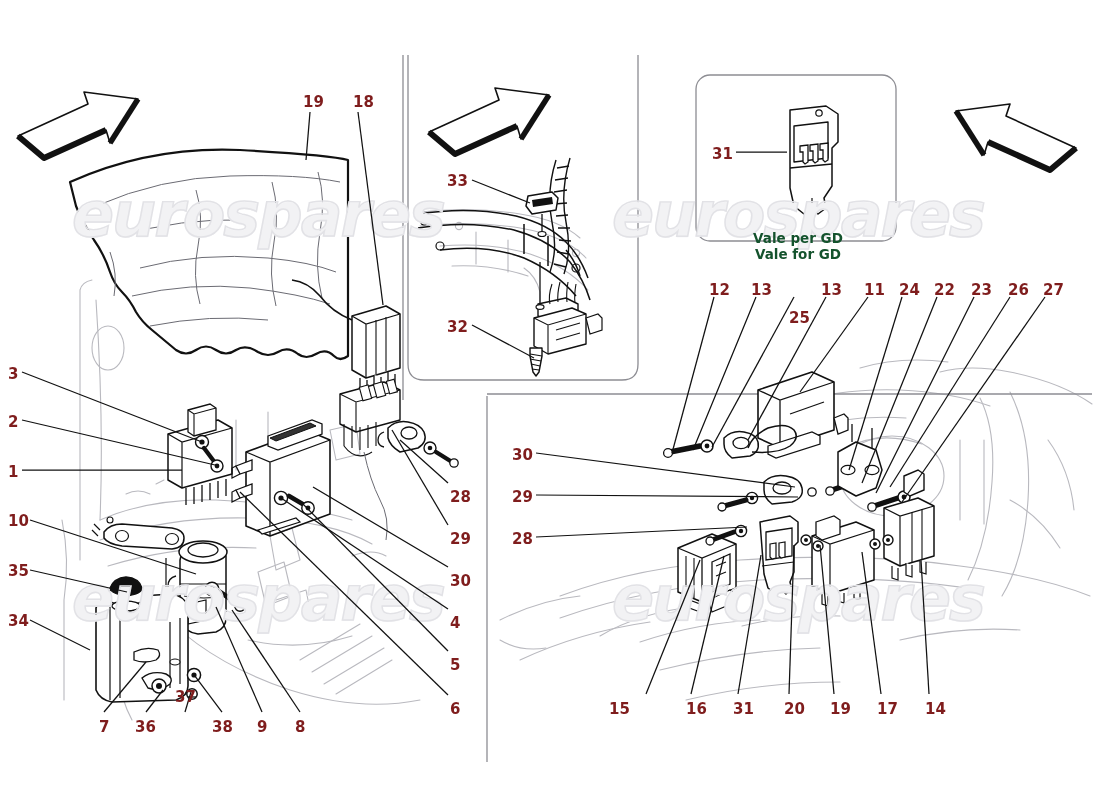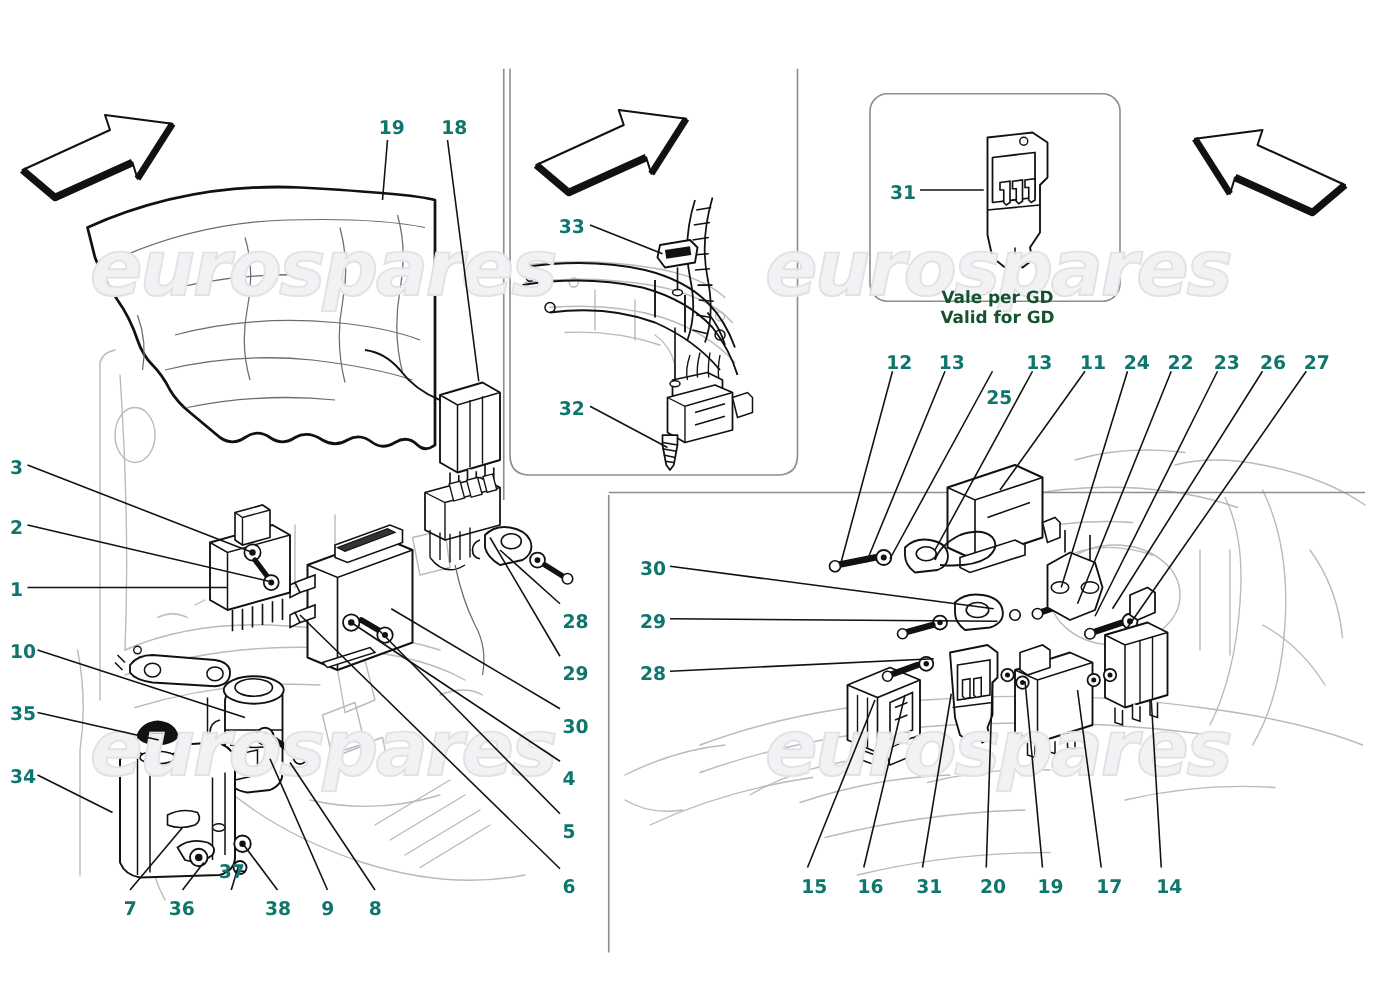--- a/index.html
+++ b/index.html
@@ -37,21 +37,21 @@
     white-space: nowrap;
     user-select: none;
     pointer-events: none;
     text-align: center;
   }
   .callout {
     position: absolute;
     font-family: "DejaVu Sans", sans-serif;
     font-weight: 700;
     font-size: 15px;
-    color: #0f766e;
+    color: #7f1d1d;
     white-space: nowrap;
     user-select: none;
   }
   .panel-note {
     position: absolute;
     font-family: "DejaVu Sans", sans-serif;
     font-weight: 700;
     font-size: 13.5px;
     color: #14532d;
     line-height: 1.22;
@@ -555,27 +555,27 @@
       <div class="callout" style="left: 821px; top: 281px;">13</div>
       <div class="callout" style="left: 864px; top: 281px;">11</div>
       <div class="callout" style="left: 899px; top: 281px;">24</div>
       <div class="callout" style="left: 934px; top: 281px;">22</div>
       <div class="callout" style="left: 971px; top: 281px;">23</div>
       <div class="callout" style="left: 1008px; top: 281px;">26</div>
       <div class="callout" style="left: 1043px; top: 281px;">27</div>
       <div class="callout" style="left: 512px; top: 446px;">30</div>
       <div class="callout" style="left: 512px; top: 488px;">29</div>
       <div class="callout" style="left: 512px; top: 530px;">28</div>
-      <div class="callout" style="left: 641px; top: 700px;">15</div>
+      <div class="callout" style="left: 609px; top: 700px;">15</div>
       <div class="callout" style="left: 686px; top: 700px;">16</div>
       <div class="callout" style="left: 733px; top: 700px;">31</div>
       <div class="callout" style="left: 784px; top: 700px;">20</div>
       <div class="callout" style="left: 830px; top: 700px;">19</div>
       <div class="callout" style="left: 877px; top: 700px; text-align: center;">17</div>
       <div class="callout" style="left: 925px; top: 700px;">14</div>
     </div>
 
   <div class="panel-note" style="left:748px; top:230px; width:100px;">
     <div>Vale per GD</div>
-    <div>Valid for GD</div>
+    <div>Vale for GD</div>
   </div>
 
 </div>
 
 </body></html>

